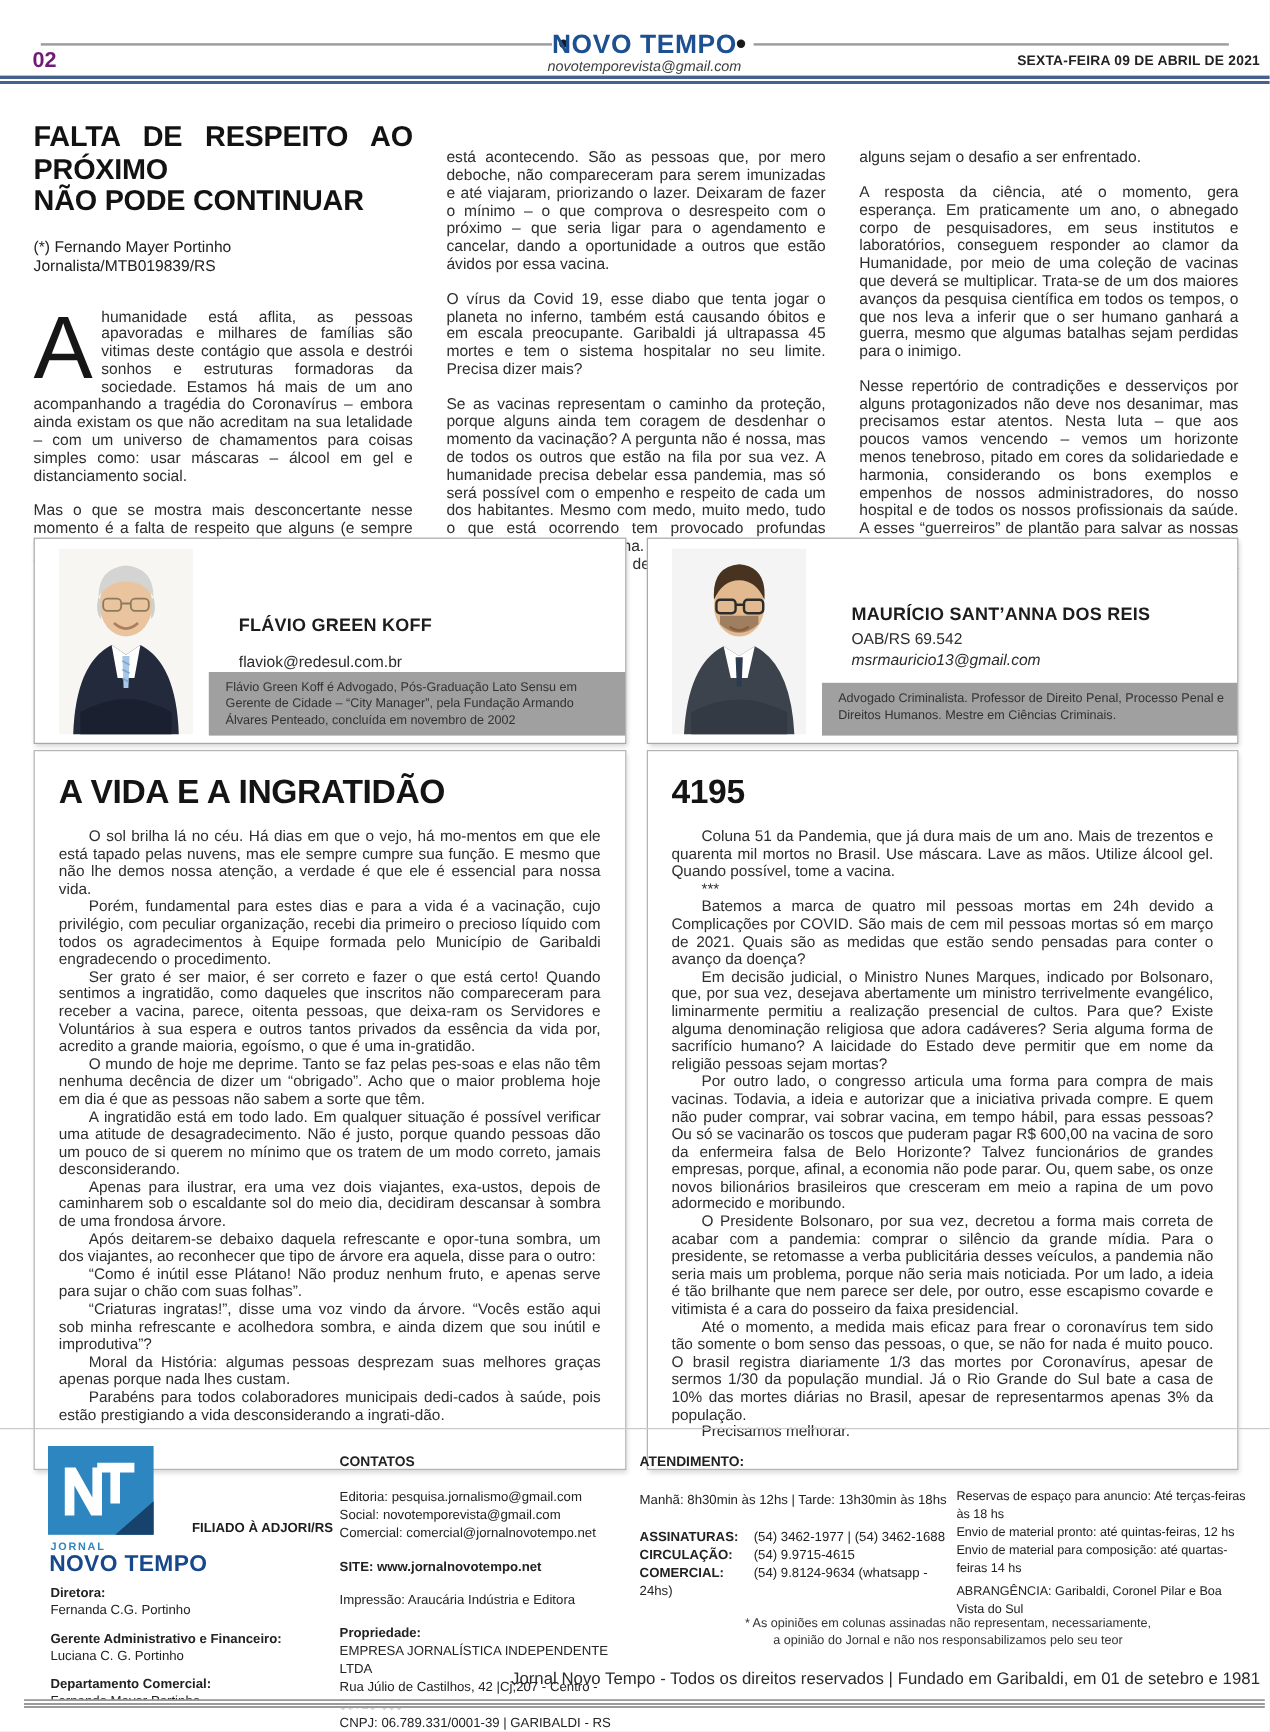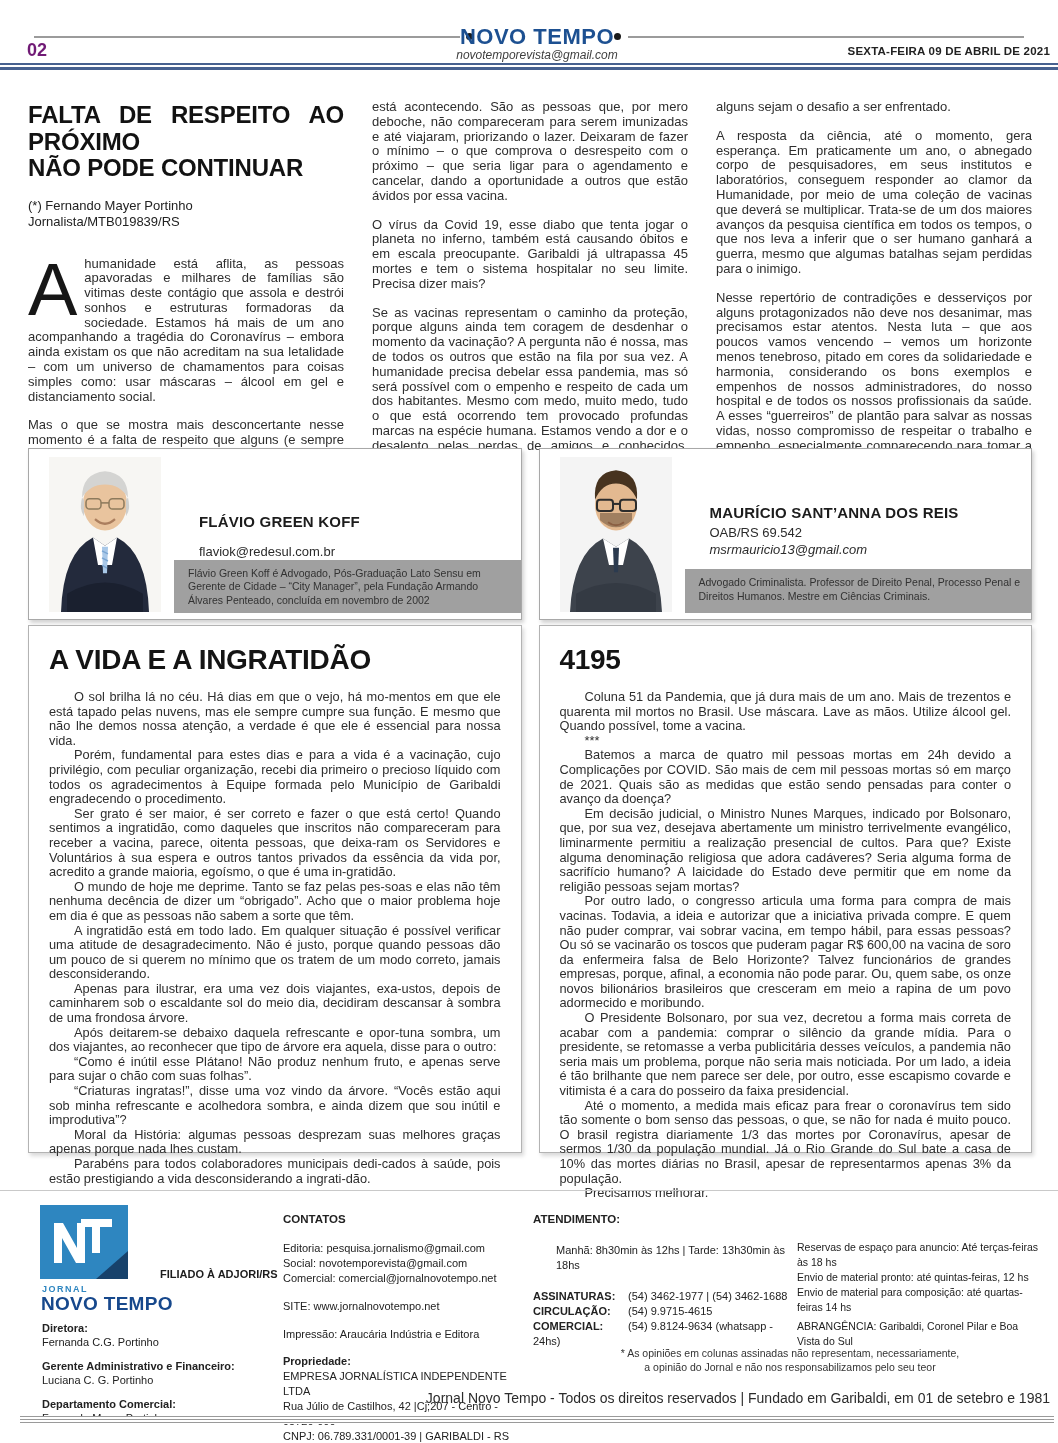--- a/index.html
+++ b/index.html
@@ -16,21 +16,21 @@
             color:#1d5091;font-weight:bold;font-size:22px;letter-spacing:.5px;}
   .page-num{position:absolute;top:40px;left:27px;font-weight:bold;font-size:18px;color:#701a75;}
   .hdr-email{position:absolute;top:48px;left:0;right:0;text-align:center;
              font-style:italic;font-size:12px;color:#3e3e3e;}
   .hdr-date{position:absolute;top:45px;right:24px;font-size:11.5px;font-weight:bold;
             color:#222;letter-spacing:.2px;}
   .hdr-blue{position:absolute;top:63px;left:0;width:100%;height:8px;
             background:linear-gradient(to bottom,#47618f 0 2.5px,#ffffff 2.5px 4.5px,#47618f 4.5px 7px,#ffffff 7px);}
 
   
-  .top-article{position:absolute;top:100px;left:28px;width:1004px;display:flex;gap:28px;}
+  .top-article{position:absolute;top:100px;left:28px;width:1004px;display:flex;gap:28px;align-items:flex-end;}
   .tcol{width:325px;font-size:13px;line-height:14.8px;text-align:justify;color:#2e2e2e;}
   .tcol p{margin:0 0 14px;}
   .headline{font-size:24px;line-height:26.5px;font-weight:bold;color:#121212;
             letter-spacing:-.2px;margin:2px 0 16px;}
   .byline{font-size:13px;line-height:16.5px;margin-bottom:26px;color:#222;}
   .dropcap{float:left;font-size:74px;line-height:60px;height:62px;margin:3px 7px 0 0;
            color:#161616;}
 
   
   .authors{position:absolute;top:448px;left:28px;width:1004px;display:flex;gap:17px;}
@@ -40,44 +40,44 @@
   .author-name{position:absolute;left:170px;font-weight:bold;font-size:15px;color:#1c1c1c;letter-spacing:.2px;}
   .a0 .author-name{top:64px;} .a1 .author-name{top:55px;}
   .author-c1{position:absolute;left:170px;font-size:13px;color:#2b2b2b;}
   .a0 .author-c1{top:95px;} .a1 .author-c1{top:76px;}
   .author-c2{position:absolute;left:170px;font-size:13px;font-style:italic;color:#2b2b2b;top:93px;}
   .author-bio{position:absolute;left:145px;right:0;bottom:6px;min-height:44px;background:#a0a0a0;
               color:#323232;font-size:10.5px;line-height:13.5px;padding:7px 10px 6px 14px;box-sizing:border-box;}
 
   
   .article-boxes{position:absolute;top:625px;left:28px;width:1004px;display:flex;gap:17px;}
-  .article-box{flex:1;height:528px;box-sizing:border-box;border:1px solid #b3b3b3;background:#fff;
+  .article-box{flex:1;height:600px;box-sizing:border-box;border:1px solid #b3b3b3;background:#fff;
                box-shadow:1.5px 2.5px 4px rgba(0,0,0,.15);padding:14px 20px 18px;}
   .article-title{font-size:28px;font-weight:bold;letter-spacing:-.3px;color:#141414;margin:4px 0 14px;}
   .article-box p{font-size:12.8px;line-height:14.6px;text-align:justify;text-indent:25px;
                  margin:0;color:#2e2e2e;}
 
   
   .f-sep{position:absolute;top:1190px;left:0;width:100%;height:1px;background:#c9c9c9;}
   .f-logo{position:absolute;left:38px;top:1203px;width:240px;}
   .f-logo svg{display:block;}
   .f-affil{position:absolute;left:160px;top:1268px;font-weight:bold;font-size:11px;color:#1c1c1c;}
   .f-jornal{position:absolute;left:42px;top:1284px;font-size:9px;letter-spacing:1.5px;color:#2e86c0;font-weight:bold;}
   .f-brand{position:absolute;left:41px;top:1293px;font-size:19px;font-weight:bold;color:#17488c;letter-spacing:.3px;}
   .f-staff{position:absolute;left:42px;top:1322px;font-size:11px;line-height:13.5px;color:#222;}
   .f-staff .role{font-weight:bold;}
   .f-staff .blk{margin-bottom:11px;}
   .f-c2{position:absolute;left:283px;top:1212px;width:250px;font-size:11px;line-height:15px;color:#222;}
   .f-c2 .h{font-weight:bold;font-size:11.5px;margin-bottom:14px;}
-  .f-c2 .site{font-weight:normal;margin:13px 0;}
+  .f-c2 .site{font-weight:bold;margin:13px 0;}
   .f-c2 .gap{height:12px;}
   .f-c2 .plabel{font-weight:bold;}
   .f-c3{position:absolute;left:533px;top:1212px;width:262px;font-size:11px;line-height:15px;color:#222;}
   .f-c3 .h{font-weight:bold;font-size:11.5px;margin-bottom:16px;}
-  .f-c3 .hours{margin-bottom:16px;margin-left:23px;}
+  .f-c3 .hours{margin-bottom:16px;}
   .f-c3 .ph .lbl{font-weight:bold;display:inline-block;min-width:92px;}
   .f-c4{position:absolute;left:797px;top:1240px;width:245px;font-size:10.5px;line-height:15px;color:#222;}
   .f-c4 .abr{margin-top:4px;}
   .f-disc{position:absolute;left:620px;top:1346px;width:340px;text-align:center;
           font-size:10.5px;line-height:14px;color:#333;}
   .f-copy{position:absolute;right:24px;top:1390px;font-size:14px;color:#2b2b2b;}
   .f-bottom{position:absolute;top:1416px;left:20px;right:20px;height:8px;
             background:linear-gradient(to bottom,#9a9a9a 0 1.5px,#fff 1.5px 3px,#9a9a9a 3px 4.5px,#fff 4.5px 6px,#9a9a9a 6px 7.5px,#fff 7.5px);}
 </style>
 </head>

